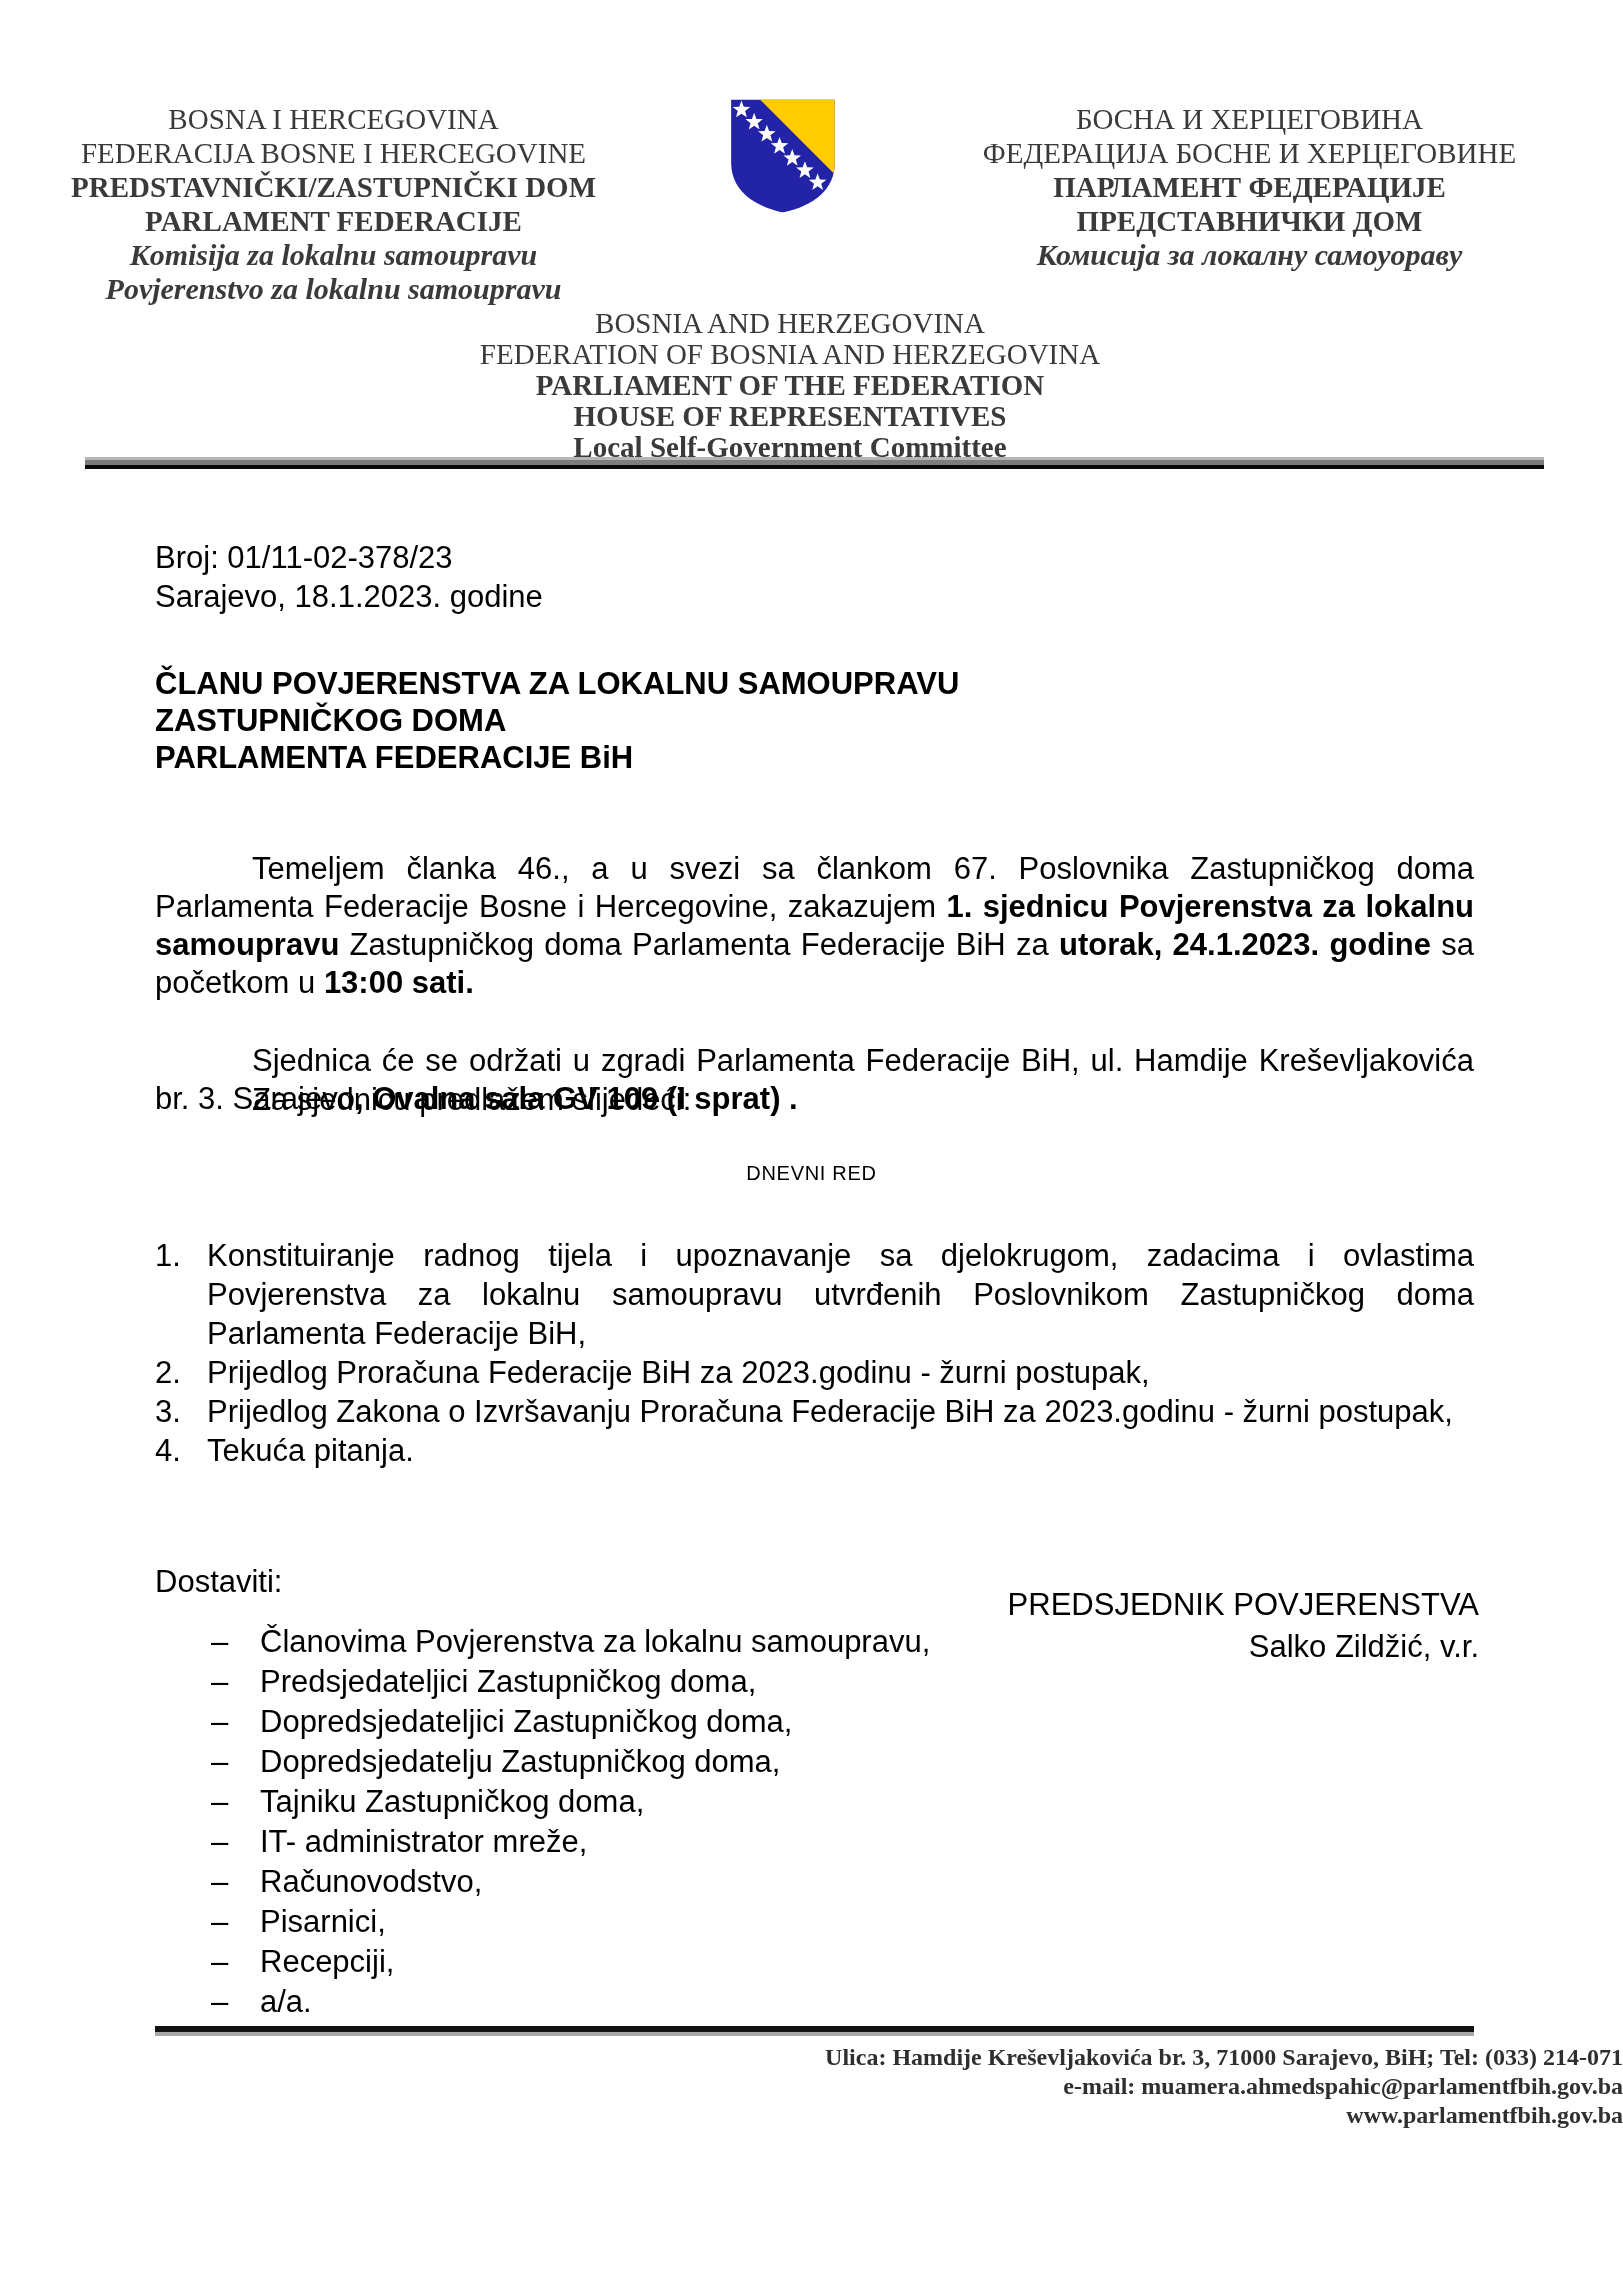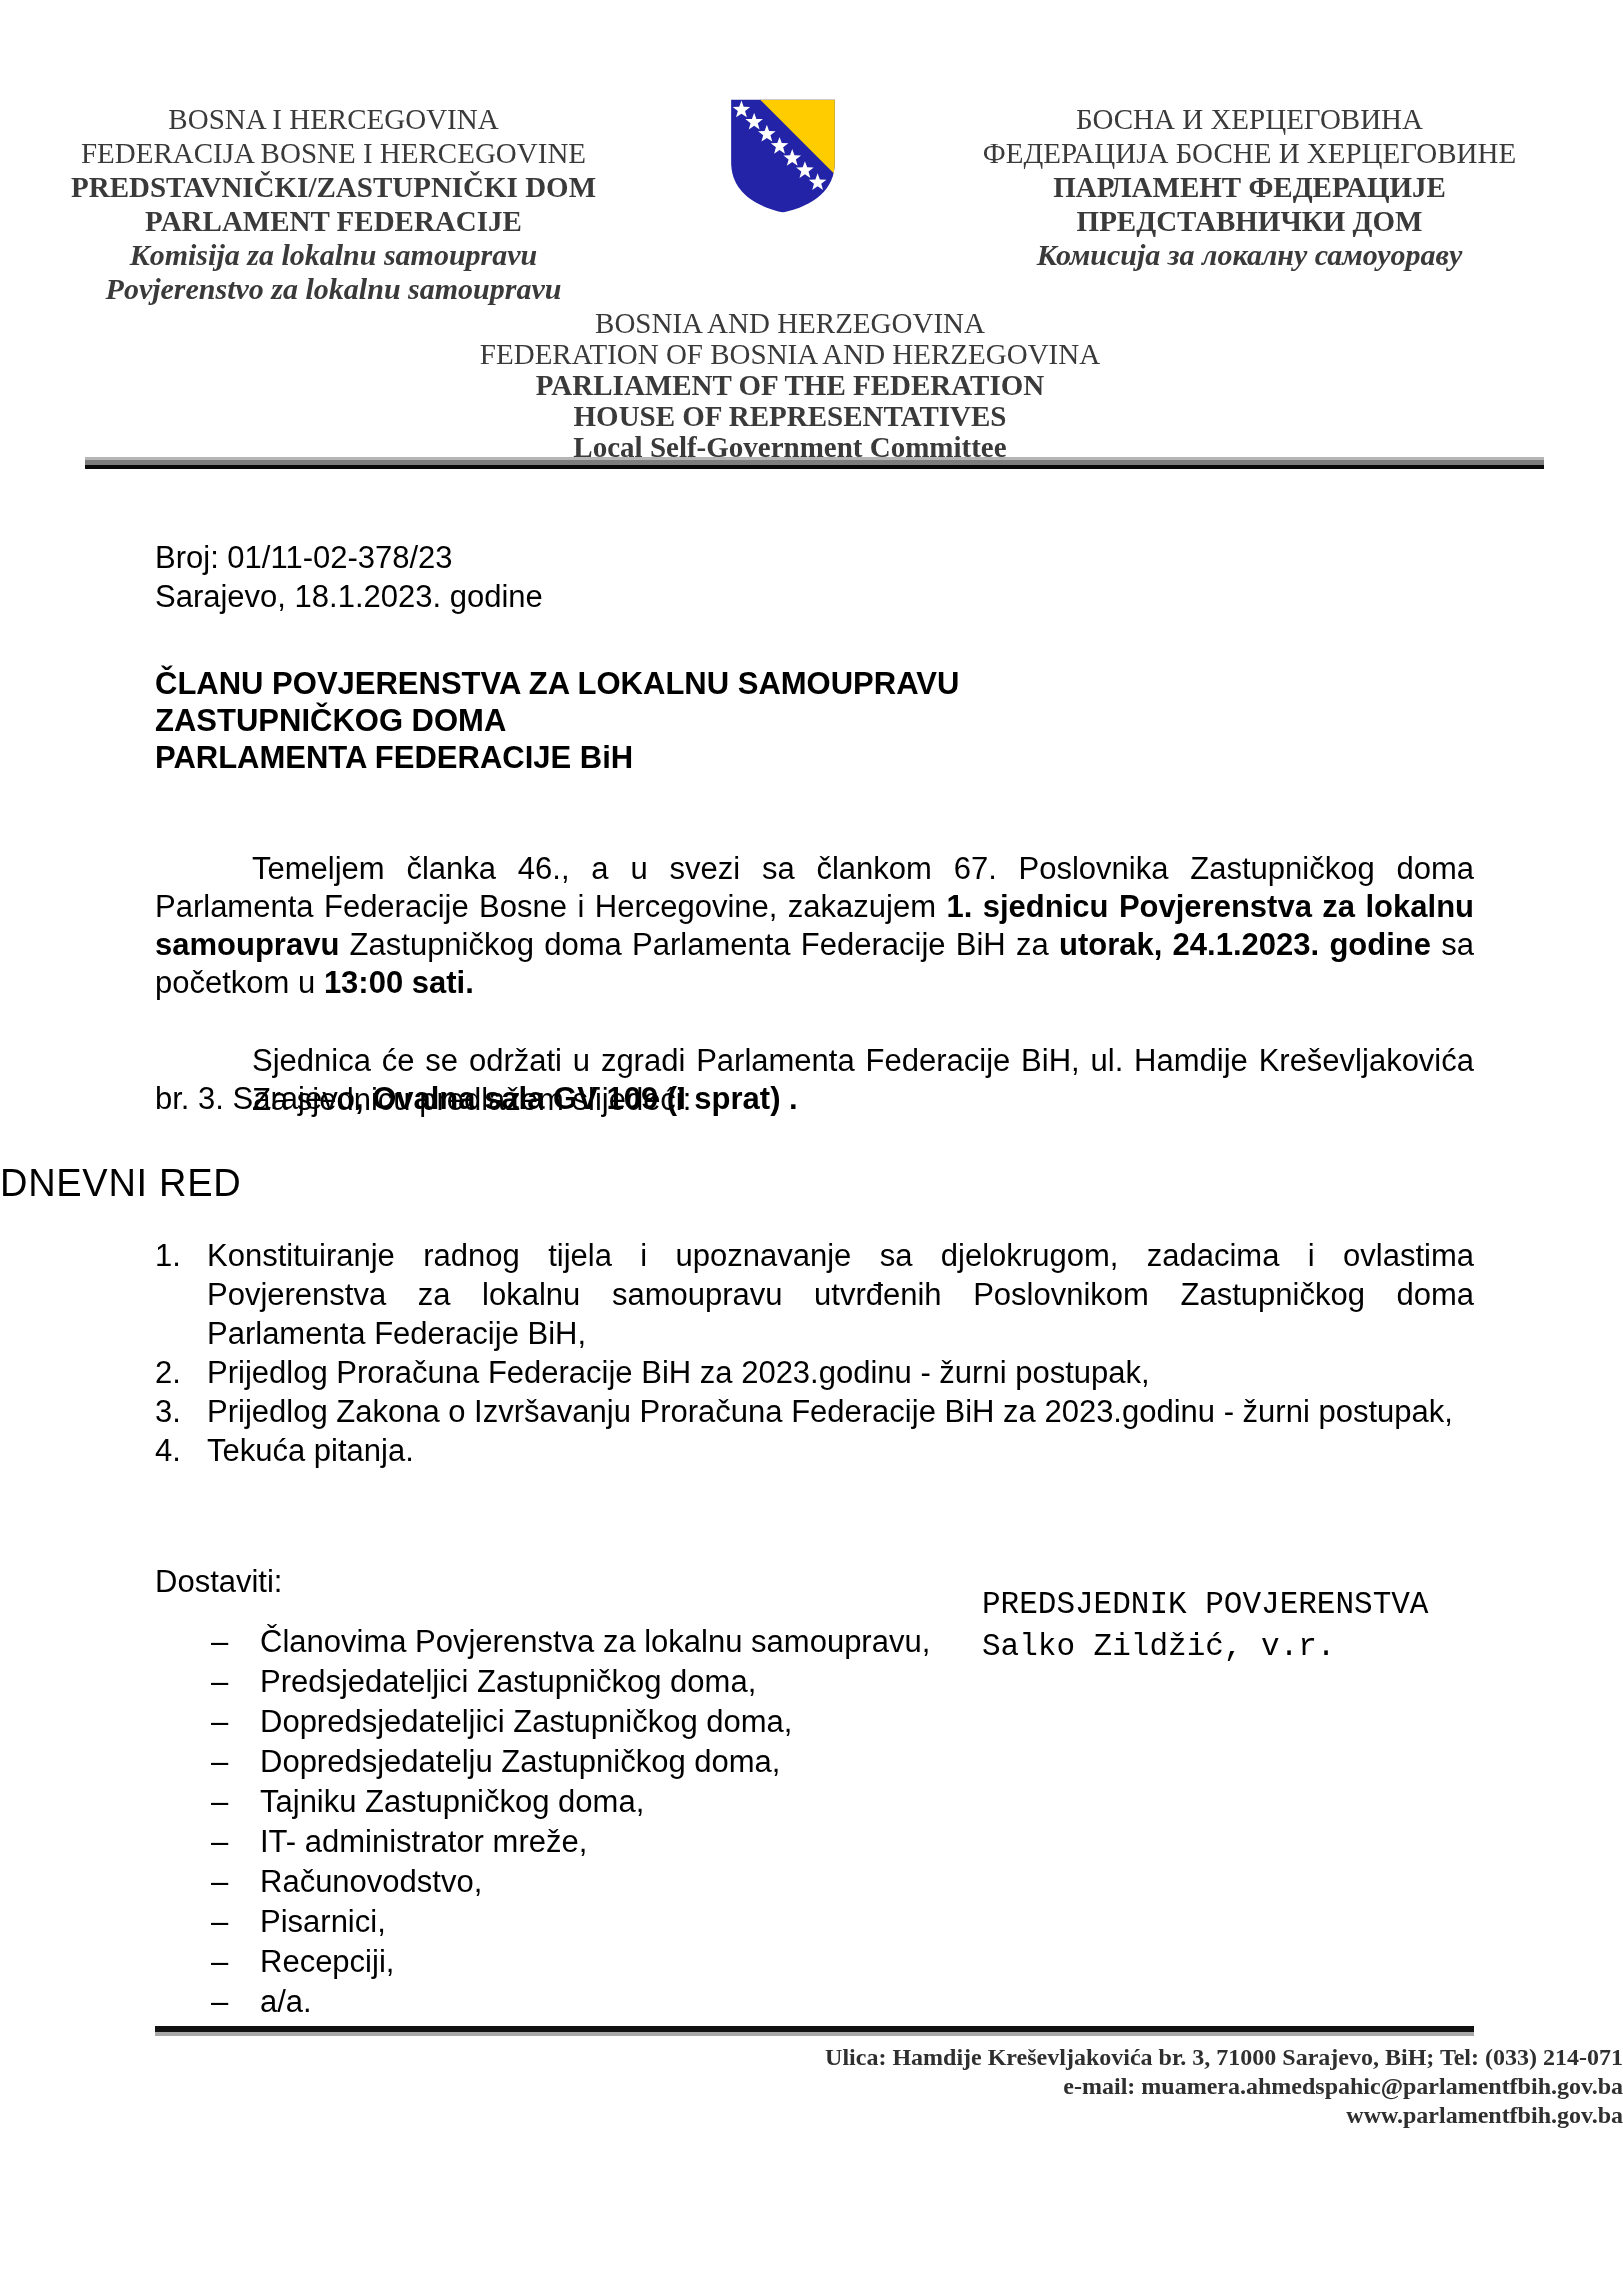--- a/index.html
+++ b/index.html
@@ -38,30 +38,30 @@
   
   .broj{position:absolute;top:538px;left:155px;font-size:31px;line-height:39px;}
   .recipient{position:absolute;top:665px;left:155px;font-size:31px;line-height:37px;font-weight:bold;}
   .para{
     position:absolute;left:155px;width:1319px;
     font-size:31px;line-height:38px;text-align:justify;text-indent:97px;
   }
   .para1{top:819px;}
   .para2{top:1011px;}
   .proposal{position:absolute;top:1082px;left:155px;width:1319px;font-size:31px;text-indent:97px;}
-  .dnevni{position:absolute;top:1162px;left:0;width:1623px;text-align:left;font-size:38px;letter-spacing:0.7px;}
+  .dnevni{position:absolute;top:1162px;left:0;width:1623px;text-align:center;font-size:20px;letter-spacing:0.7px;}
 
   .agenda{position:absolute;top:1236px;left:155px;width:1319px;font-size:31px;line-height:39px;}
   .agenda-item{position:relative;padding-left:52px;text-align:justify;}
   .agenda-num{position:absolute;left:0;top:0;}
 
   .dostaviti{position:absolute;top:1564px;left:155px;font-size:31px;}
   .signature{
     position:absolute;top:1584px;left:982px;width:497px;
-    text-align:left;font-size:31px;line-height:42px;font-family:Liberation Mono, monospace;
+    text-align:right;font-size:31px;line-height:42px;
   }
   .dist{position:absolute;top:1622px;left:155px;font-size:31px;line-height:40px;}
   .dist-item{position:relative;padding-left:105px;}
   .dist-dash{position:absolute;left:56px;}
 
   
   .rule-bottom{position:absolute;top:2026px;left:155px;width:1319px;}
   .rule-bottom .l1{height:5.9px;background:#111;}
   .rule-bottom .l2{height:3.9px;background:#a8a8a8;}
   .footer{

